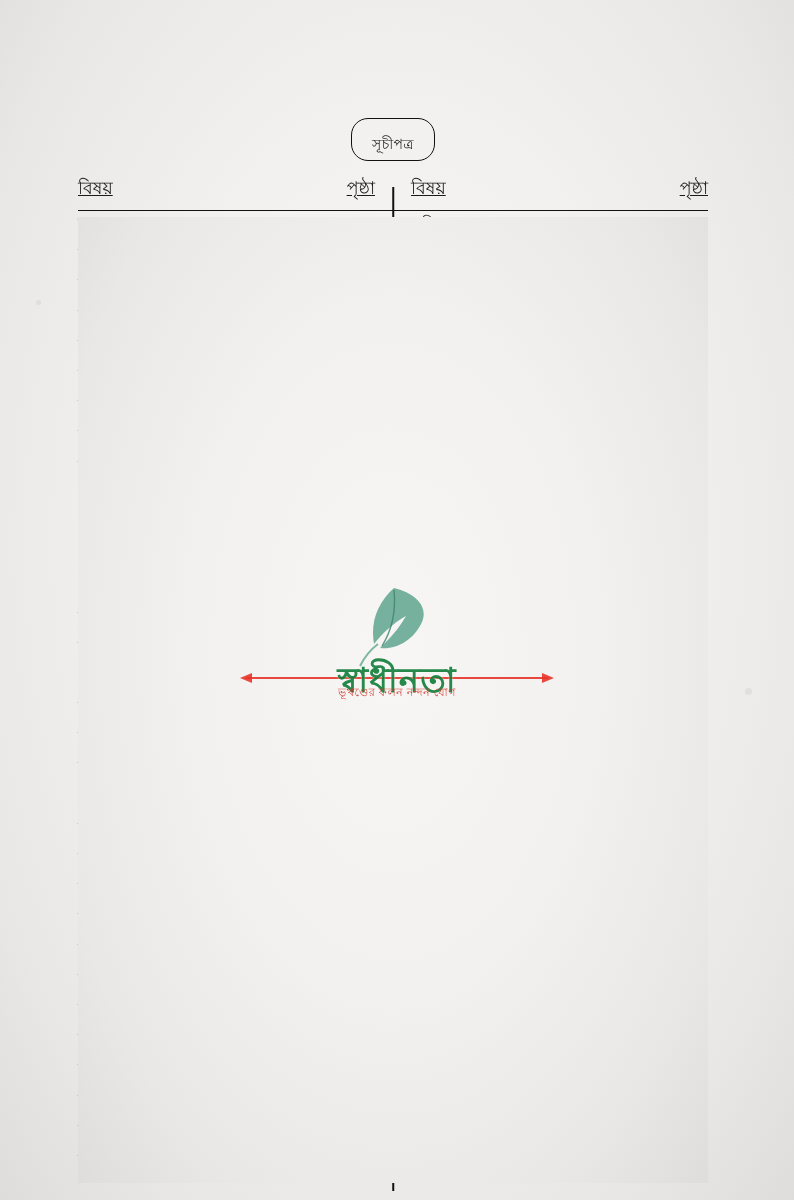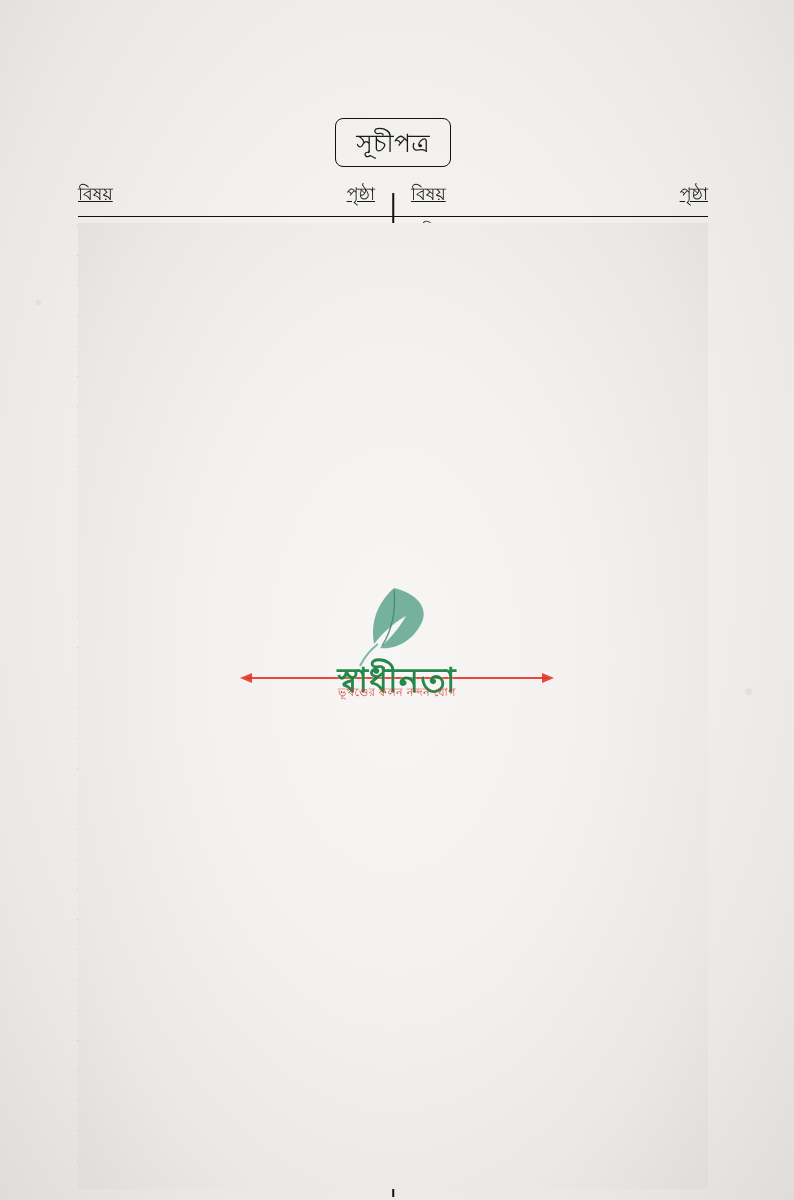--- a/index.html
+++ b/index.html
@@ -37,23 +37,23 @@
     width: 630px;
   }
   
   .title-wrap {
     display: flex;
     justify-content: center;
     margin-bottom: 14px;
   }
   .title-box {
     border: 1.6px solid #111;
-    border-radius: 8px;
-    padding: 11px 20px 7px 20px;
-    font-size: 25px;
+    border-radius: 17px;
+    padding: 18px 20px 7px 20px;
+    font-size: 14px;
     line-height: 1.15;
     letter-spacing: 0.3px;
     background: transparent;
   }
   
   .tbl {
     width: 100%;
     position: relative;
   }
   .head-row {

